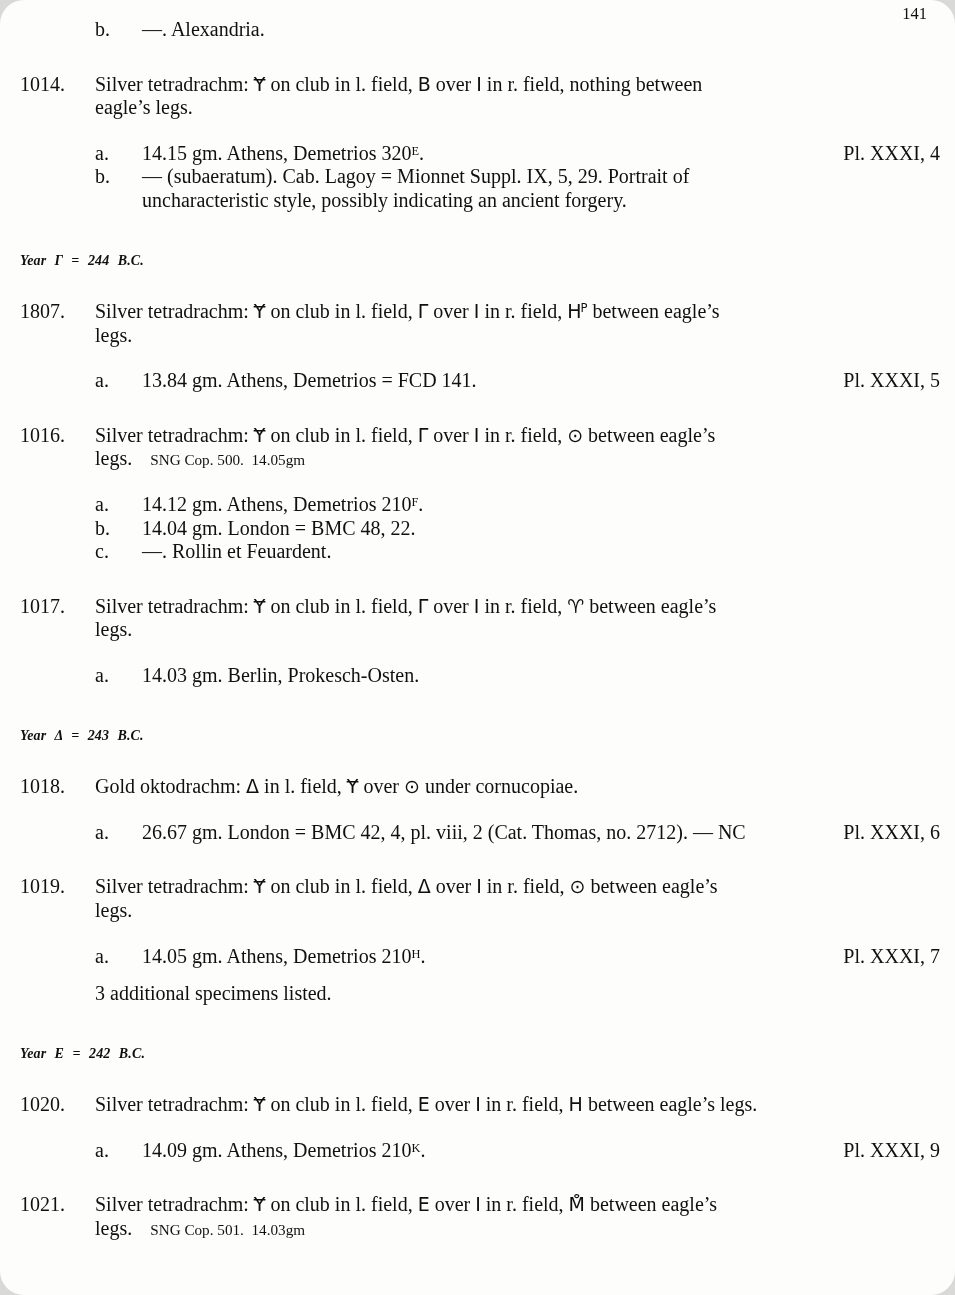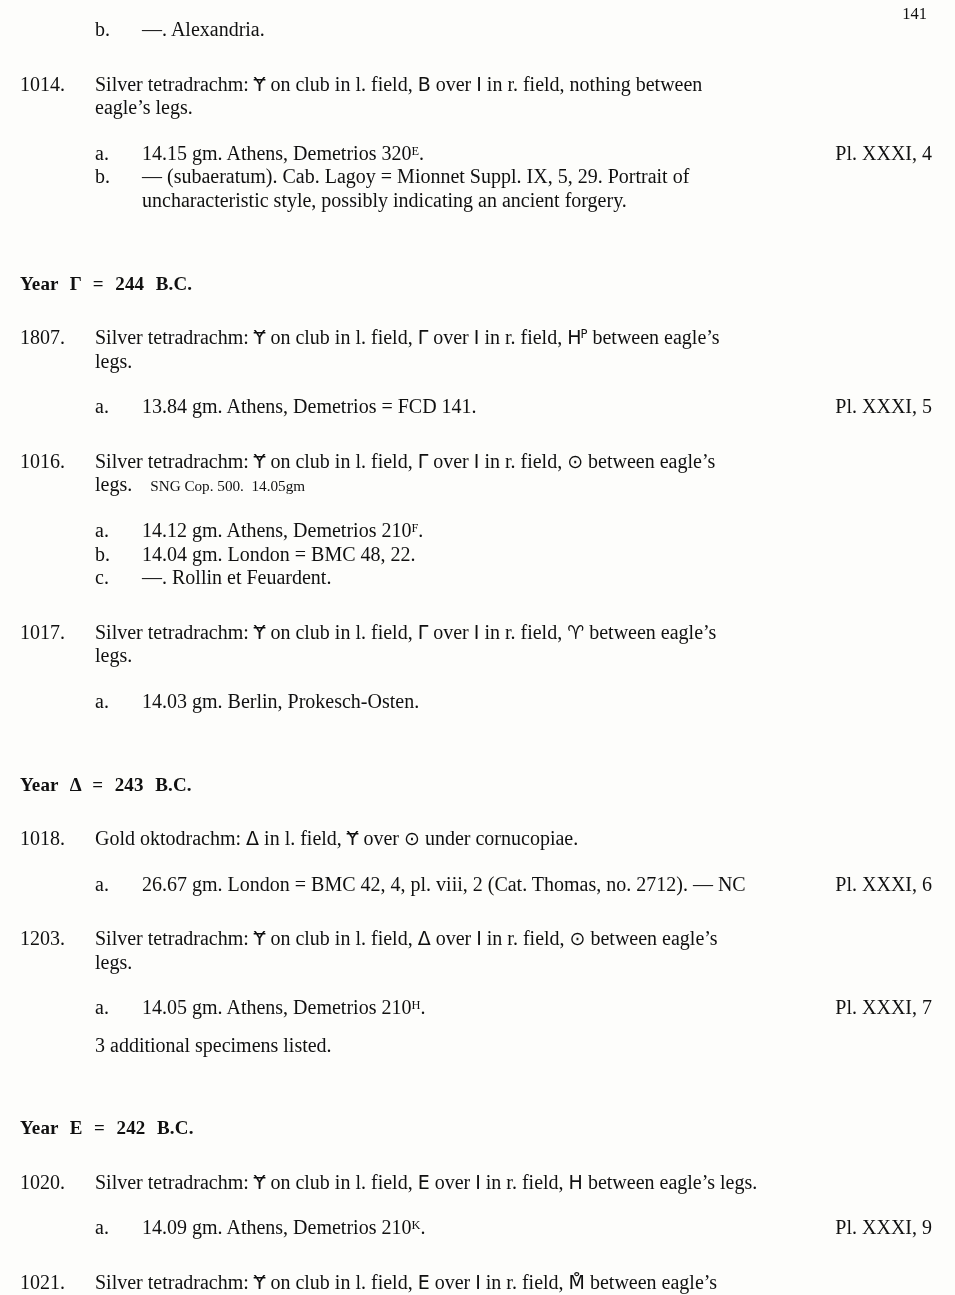--- a/index.html
+++ b/index.html
@@ -1,34 +1,34 @@
 <!DOCTYPE html>
 <html><head>
 <meta charset="utf-8">
 <style>
   html,body{margin:0;padding:0;background:#d9d9d5;}
   .page{
     width:955px;height:1295px;position:relative;background:#fdfdfb;
     font-family:"Liberation Serif",serif;font-size:20px;line-height:1.18;
-    color:#101010;box-sizing:border-box;padding:2px 15px 0 20px;overflow:hidden;
+    color:#101010;box-sizing:border-box;padding:2px 15px 0 20px;overflow:hidden;border-radius:24px;
   }
   .page-number{position:absolute;top:4px;right:28px;font-size:16.5px;}
   .content{padding-top:16px;}
   .line{white-space:pre-wrap;}
   .entry{display:flex;margin-top:31px;}
   .entry .num{width:75px;flex:none;}
   .entry .body{flex:1;min-width:0;}
   .specimens{margin-top:22px;}
   .specimen{display:flex;position:relative;}
   .specimen .label{width:47px;flex:none;}
   .specimen .stext{flex:1;min-width:0;padding-right:130px;}
   .specimen.noplate .stext{padding-right:0;}
-  .plate{position:absolute;right:8px;bottom:0;white-space:nowrap;}
+  .plate{position:absolute;right:0;bottom:0;white-space:nowrap;}
   .note{margin-top:14px;}
-  .heading{font-weight:bold;margin-top:60px;font-size:19px;word-spacing:0.34em;letter-spacing:0.01em;}
+  .heading{font-weight:bold;margin-top:40px;font-size:14px;word-spacing:0.34em;letter-spacing:0.01em;font-style:italic;}
   .top-specimen{margin-left:75px;margin-top:0;}
   .g{font-family:"DejaVu Sans",sans-serif;font-size:0.95em;}
   .gsup{font-family:"DejaVu Sans",sans-serif;font-size:0.58em;vertical-align:0.5em;margin-left:-1px;}
   .sup{font-size:0.62em;vertical-align:0.42em;}
   .small{font-size:0.76em;margin-left:18px;}
 </style>
 </head>
 <body>
 
 <div class="page">
@@ -142,21 +142,21 @@
               <span class="label">a.</span>
               <div class="stext">
                 <div class="line"><span>26.67 gm. London = BMC 42, 4, pl. viii, 2 (Cat. Thomas, no. 2712). — NC</span></div>
               </div>
               <span class="plate">Pl. XXXI, 6</span>
             </div>
           </div>
         </div>
       </div>
       <div class="entry">
-        <div class="num">1203.</div>
+        <div class="num">1019.</div>
         <div class="body">
           <div class="desc">
             <div class="line"><span>Silver tetradrachm: </span><span class="g">Ɏ</span><span> on club in l. field, </span><span class="g">Δ</span><span> over </span><span class="g">I</span><span> in r. field, </span><span class="g">⊙</span><span> between eagle’s</span></div>
             <div class="line"><span>legs.</span></div>
           </div>
           <div class="specimens">
             <div class="specimen">
               <span class="label">a.</span>
               <div class="stext">
                 <div class="line"><span>14.05 gm. Athens, Demetrios 210</span><span class="sup">H</span><span>.</span></div>

